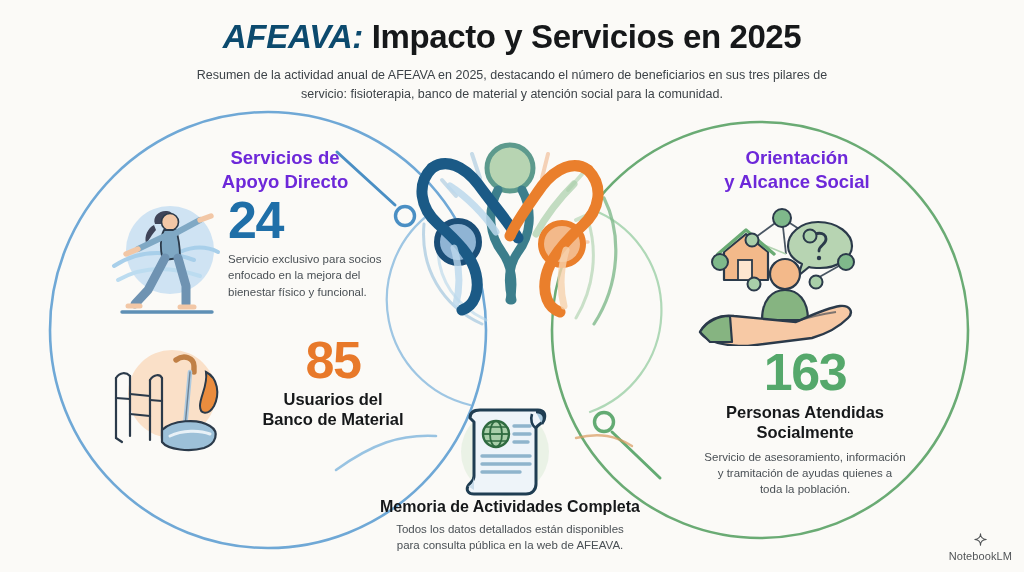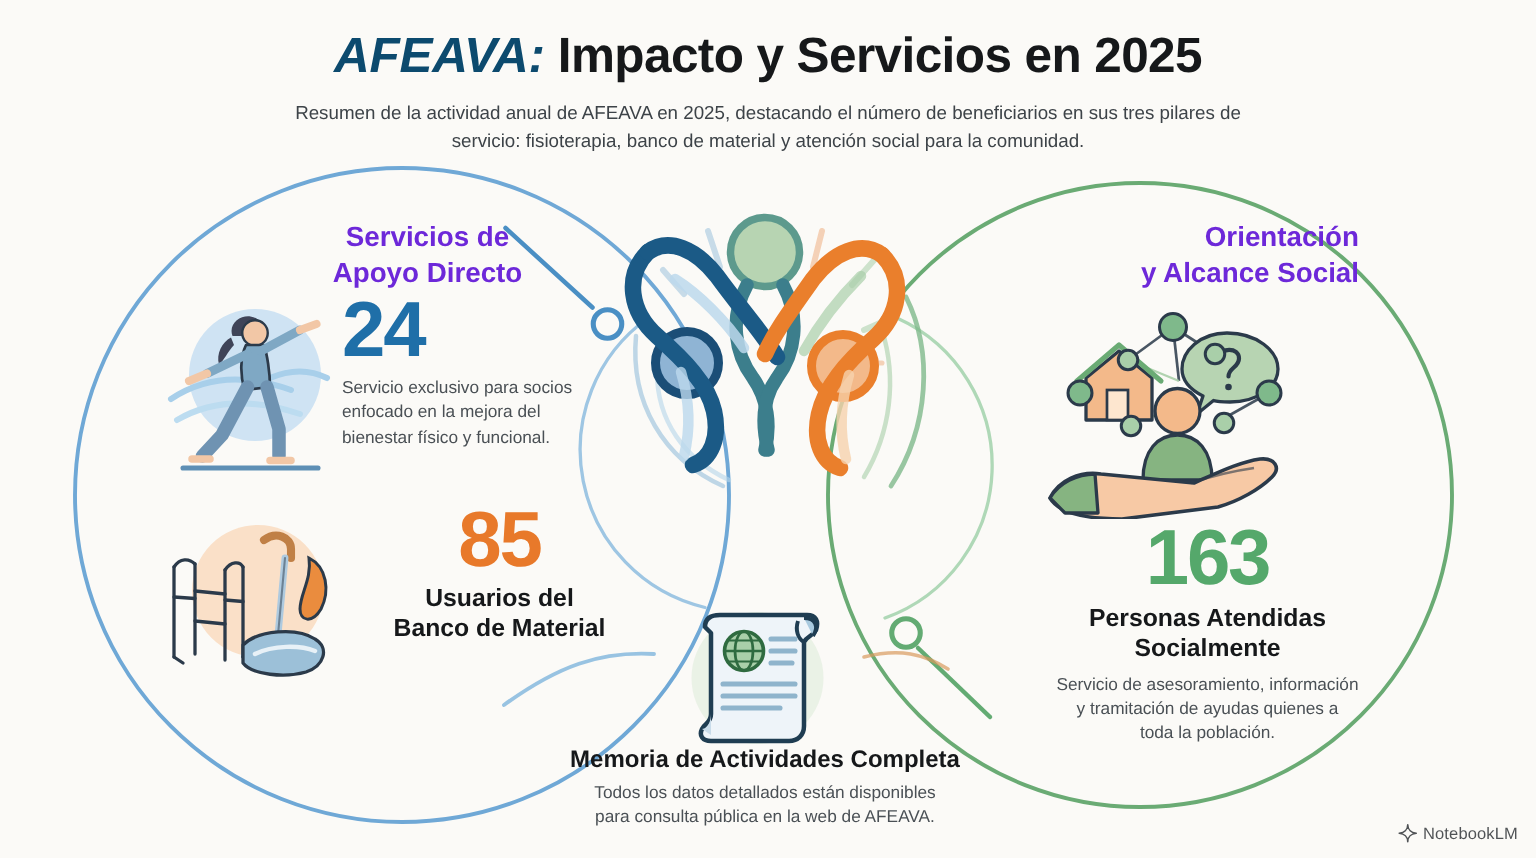--- a/index.html
+++ b/index.html
@@ -60,21 +60,21 @@
     position: absolute;
     font-size: 18.5px;
     font-weight: 700;
     line-height: 1.28;
     color: #6d28d9;
     text-align: center;
     z-index: 6;
     white-space: pre-line;
   }
   #heading-left  { left: 145px; top: 146px; width: 280px; }
-  #heading-right { left: 616px; top: 146px; width: 290px; text-align: right; }
+  #heading-right { left: 652px; top: 146px; width: 290px; }
 
   
   .stat {
     position: absolute;
     z-index: 6;
   }
   .stat-number {
     font-size: 52px;
     font-weight: 800;
     line-height: 0.96;
@@ -141,20 +141,21 @@
 
   
   #watermark {
     position: absolute;
     right: 12px; bottom: 10px;
     display: flex;
     align-items: center;
     gap: 4px;
     z-index: 7;
     opacity: 0.82;
+    flex-direction: column;
   }
   #watermark .wm-text {
     font-size: 11px;
     color: #2b2f33;
     font-weight: 400;
     letter-spacing: 0.1px;
   }
 </style>
 </head>
 <body>

